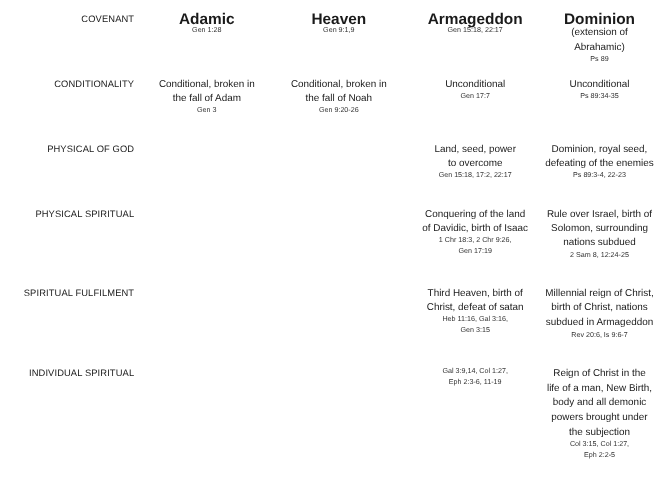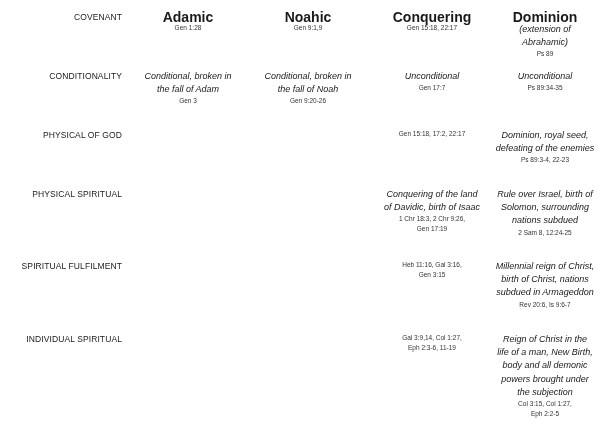--- a/index.html
+++ b/index.html
@@ -2,43 +2,43 @@
 <html><head>
 <meta charset="utf-8">
 <style>
   html, body { margin:0; padding:0; background:#ffffff; }
   body { width:600px; height:444px; position:relative; overflow:hidden;
          font-family:"Liberation Sans", sans-serif; color:#1a1a1a; }
   .row-label { position:absolute; right:478px; font-weight:normal; font-size:8.5px;
                white-space:nowrap; text-align:right; letter-spacing:0.1px; }
   .cell { position:absolute; text-align:center; transform:translateX(-50%); }
   .head { font-weight:bold; font-size:14px; line-height:12px; }
-  .txt { font-size:9px; line-height:13.2px; white-space:pre-line;font-style:italic; }
+  .txt { font-size:9px; line-height:13.2px; white-space:pre-line; }
   .ref { font-size:6.5px; line-height:10px; color:#333; white-space:pre-line; }
 </style>
 </head>
 <body>
 
 <div class="row-label" style="top:12px">COVENANT</div>
 <div class="row-label" style="top:71px">CONDITIONALITY</div>
 <div class="row-label" style="top:130px">PHYSICAL OF GOD</div>
 <div class="row-label" style="top:189px">PHYSICAL SPIRITUAL</div>
 <div class="row-label" style="top:261px">SPIRITUAL FULFILMENT</div>
 <div class="row-label" style="top:334px">INDIVIDUAL SPIRITUAL</div>
 
 <div class="cell" style="left:188px; top:11px">
   <div class="head">Adamic</div>
   <div class="ref">Gen 1:28</div>
 </div>
 <div class="cell" style="left:308px; top:11px">
-  <div class="head">Noahic</div>
+  <div class="head">Heaven</div>
   <div class="ref">Gen 9:1,9</div>
 </div>
 <div class="cell" style="left:432px; top:11px">
-  <div class="head">Conquering</div>
+  <div class="head">Armageddon</div>
   <div class="ref">Gen 15:18, 22:17</div>
 </div>
 <div class="cell" style="left:545px; top:11px">
   <div class="head">Dominion</div>
   <div class="txt" style="line-height:13px">(extension of Abrahamic)</div>
   <div class="ref">Ps 89</div>
 </div>
 
 <div class="cell" style="left:188px; top:70px; width:130px">
   <div class="txt">Conditional, broken in
@@ -53,20 +53,22 @@
 <div class="cell" style="left:432px; top:70px; width:130px">
   <div class="txt">Unconditional</div>
   <div class="ref">Gen 17:7</div>
 </div>
 <div class="cell" style="left:545px; top:70px; width:130px">
   <div class="txt">Unconditional</div>
   <div class="ref">Ps 89:34-35</div>
 </div>
 
 <div class="cell" style="left:432px; top:129px; width:130px">
+  <div class="txt">Land, seed, power
+to overcome</div>
   <div class="ref">Gen 15:18, 17:2, 22:17</div>
 </div>
 <div class="cell" style="left:545px; top:129px; width:130px">
   <div class="txt">Dominion, royal seed,
 defeating of the enemies</div>
   <div class="ref">Ps 89:3-4, 22-23</div>
 </div>
 
 <div class="cell" style="left:432px; top:188px; width:130px">
   <div class="txt">Conquering of the land
@@ -75,20 +77,22 @@
 Gen 17:19</div>
 </div>
 <div class="cell" style="left:545px; top:188px; width:130px">
   <div class="txt">Rule over Israel, birth of
 Solomon, surrounding
 nations subdued</div>
   <div class="ref">2 Sam 8, 12:24-25</div>
 </div>
 
 <div class="cell" style="left:432px; top:260px; width:130px">
+  <div class="txt">Third Heaven, birth of
+Christ, defeat of satan</div>
   <div class="ref">Heb 11:16, Gal 3:16,
 Gen 3:15</div>
 </div>
 <div class="cell" style="left:545px; top:260px; width:130px">
   <div class="txt">Millennial reign of Christ,
 birth of Christ, nations
 subdued in Armageddon</div>
   <div class="ref">Rev 20:6, Is 9:6-7</div>
 </div>
 

